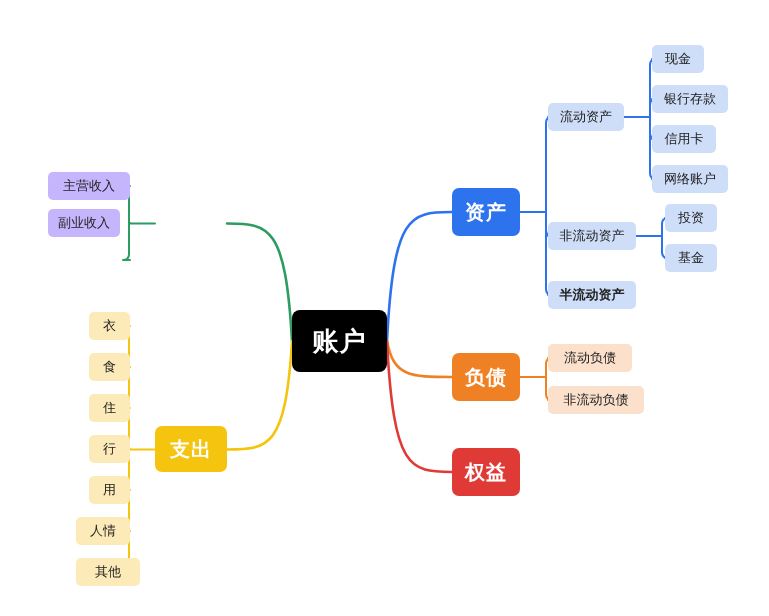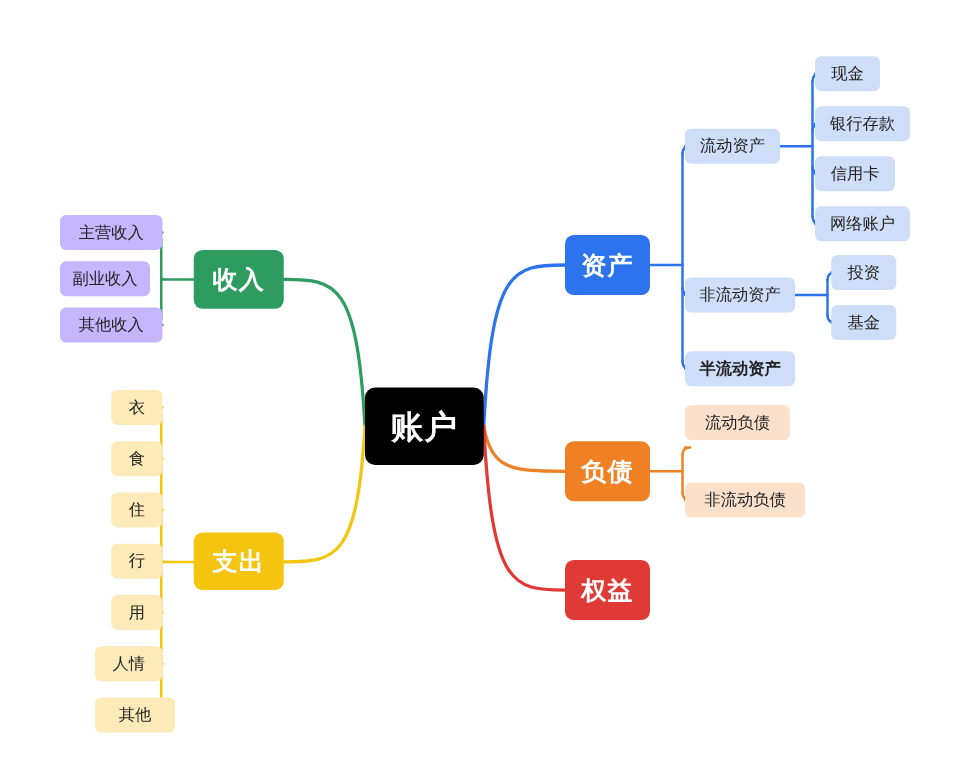--- a/index.html
+++ b/index.html
@@ -110,24 +110,22 @@
       <path d="M 650 133 Q 650 139, 656 139 L 652 139" fill="none" stroke="#2D73EE" stroke-width="2" stroke-linecap="round" stroke-linejoin="round"></path>
       <path d="M 650 173 Q 650 179, 656 179 L 652 179" fill="none" stroke="#2D73EE" stroke-width="2" stroke-linecap="round" stroke-linejoin="round"></path>
       <path d="M 636 236 L 662 236" fill="none" stroke="#2D73EE" stroke-width="2" stroke-linecap="round" stroke-linejoin="round"></path>
       <path d="M 662 224 L 662 252" fill="none" stroke="#2D73EE" stroke-width="2" stroke-linecap="round" stroke-linejoin="round"></path>
       <path d="M 662 224 Q 662 218, 668 218 L 665 218" fill="none" stroke="#2D73EE" stroke-width="2" stroke-linecap="round" stroke-linejoin="round"></path>
       <path d="M 662 252 Q 662 258, 668 258 L 665 258" fill="none" stroke="#2D73EE" stroke-width="2" stroke-linecap="round" stroke-linejoin="round"></path>
     </svg>
 
   <div class="node root" style="left: 292px; top: 310px; width: 95px; height: 62px;">账户</div>
 
-  <div class="node l1 income" style="left: 155px; top: 200px; width: 72px; height: 47px;">收入</div>
   <div class="node pale green" style="left: 48px; top: 172px; width: 82px; height: 28px;">主营收入</div>
   <div class="node pale green" style="left: 48px; top: 209px; width: 72px; height: 28px;">副业收入</div>
-  <div class="node pale green" style="left: 48px; top: 246px; width: 82px; height: 28px;">其他收入</div>
 
   <div class="node l1 expense" style="left: 155px; top: 426px; width: 72px; height: 46px;">支出</div>
   <div class="node pale yellow" style="left: 89px; top: 312px; width: 41px; height: 28px;">衣</div>
   <div class="node pale yellow" style="left: 89px; top: 353px; width: 41px; height: 28px;">食</div>
   <div class="node pale yellow" style="left: 89px; top: 394px; width: 41px; height: 28px;">住</div>
   <div class="node pale yellow" style="left: 89px; top: 435px; width: 41px; height: 28px;">行</div>
   <div class="node pale yellow" style="left: 89px; top: 476px; width: 41px; height: 28px;">用</div>
   <div class="node pale yellow" style="left: 76px; top: 517px; width: 54px; height: 28px;">人情</div>
   <div class="node pale yellow" style="left: 76px; top: 558px; width: 64px; height: 28px;">其他</div>
 
@@ -136,18 +134,18 @@
   <div class="node pale blue" style="left: 548px; top: 222px; width: 88px; height: 28px;">非流动资产</div>
   <div class="node pale blue" style="left: 548px; top: 281px; width: 88px; height: 28px; font-weight: bold;">半流动资产</div>
   <div class="node pale blue" style="left: 652px; top: 45px; width: 52px; height: 28px;">现金</div>
   <div class="node pale blue" style="left: 652px; top: 85px; width: 76px; height: 28px;">银行存款</div>
   <div class="node pale blue" style="left: 652px; top: 125px; width: 64px; height: 28px;">信用卡</div>
   <div class="node pale blue" style="left: 652px; top: 165px; width: 76px; height: 28px;">网络账户</div>
   <div class="node pale blue" style="left: 665px; top: 204px; width: 52px; height: 28px;">投资</div>
   <div class="node pale blue" style="left: 665px; top: 244px; width: 52px; height: 28px;">基金</div>
 
   <div class="node l1 debt" style="left: 452px; top: 353px; width: 68px; height: 48px;">负债</div>
-  <div class="node pale orange" style="left: 548px; top: 324px; width: 84px; height: 28px; font-family: Liberation Serif, serif;">流动负债</div>
+  <div class="node pale orange" style="left: 548px; top: 344px; width: 84px; height: 28px; font-family: Liberation Serif, serif;">流动负债</div>
   <div class="node pale orange" style="left: 548px; top: 386px; width: 96px; height: 28px;">非流动负债</div>
 
   <div class="node l1 equity" style="left: 452px; top: 448px; width: 68px; height: 48px;">权益</div>
 
 </div>
 
 </body></html>

